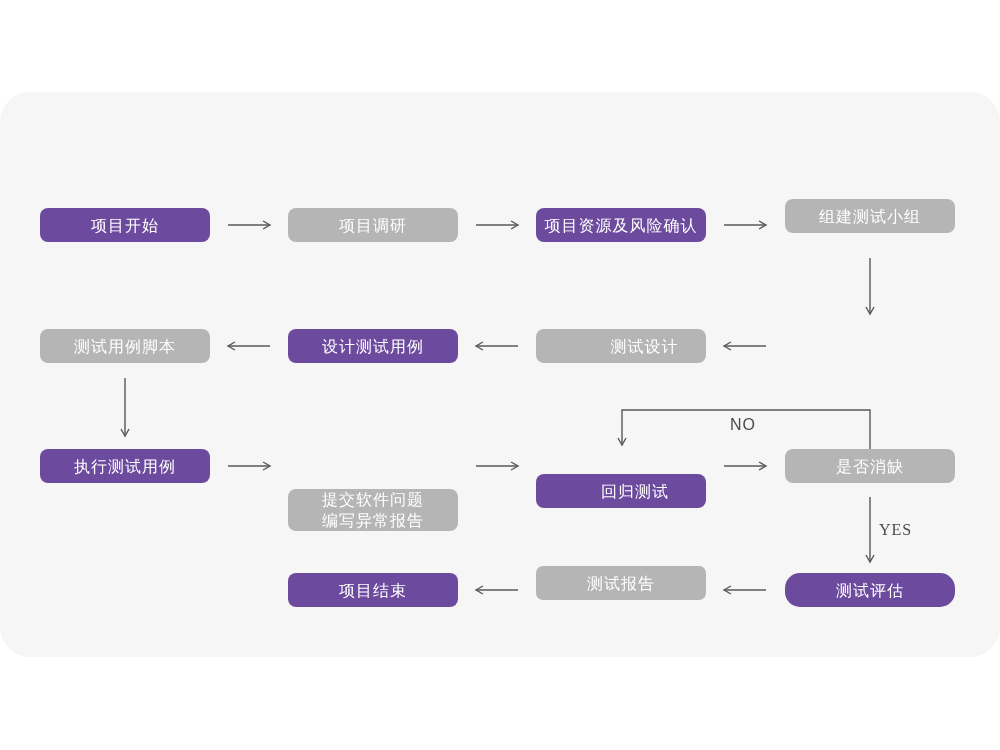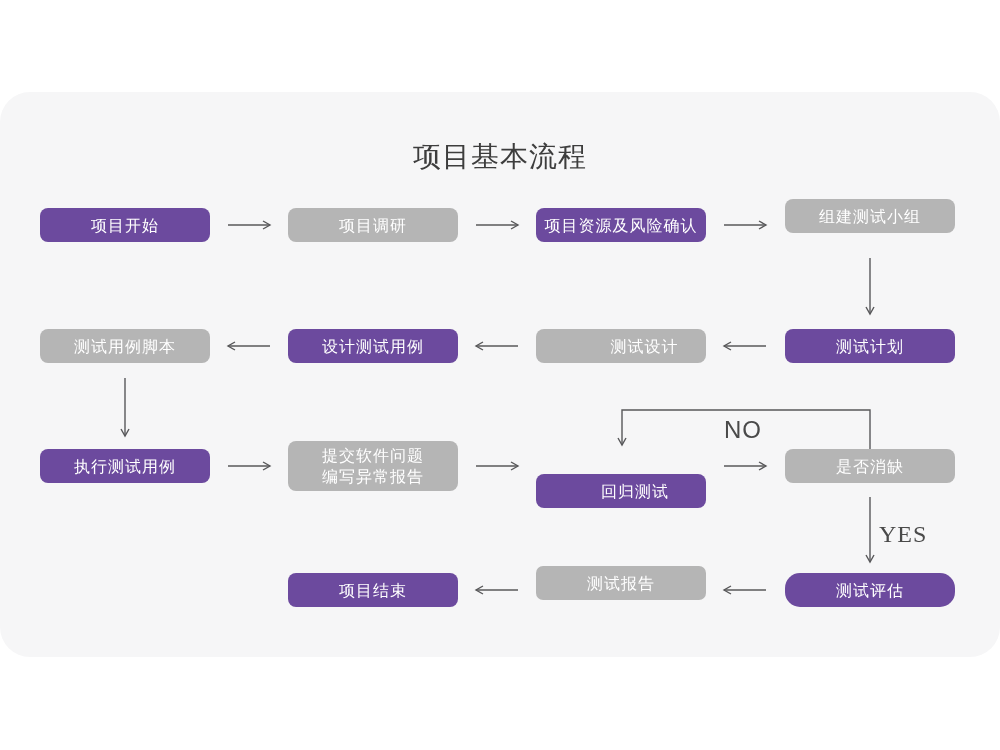--- a/index.html
+++ b/index.html
@@ -43,42 +43,41 @@
     justify-content: center;
     color: #ffffff;
     font-size: 16px;
     letter-spacing: 1px;
     text-align: center;
     white-space: pre-line;
     line-height: 21px;
   }
   .flow-node.purple { background: var(--purple); }
   .flow-node.gray { background: var(--gray); }
-  .flow-node.tall { height: 50px; }
+  .flow-node.tall { height: 42px; margin-top: 48px; }
   .edge-label {
     position: absolute;
     color: #4a4a4a;
-    font-size: 24px;
+    font-size: 16px;
     letter-spacing: 1px;
   }
   .arrow-layer {
     position: absolute;
     left: 0; top: 0;
     width: 1000px; height: 750px;
     pointer-events: none;
   }
 </style>
 </head>
 <body>
 
 <div class="stage">
 
   <div class="card"></div>
 
-  <div class="diagram-title">项目基本流程</div>
 
   <svg class="arrow-layer" width="1000" height="750" viewBox="0 0 1000 750" xmlns="http://www.w3.org/2000/svg">
     <defs>
       <marker id="ah" markerWidth="11" markerHeight="11" refX="8" refY="5" orient="auto" markerUnits="userSpaceOnUse">
         <path d="M1,1 L8,5 L1,9" fill="none" stroke="#58585a" stroke-width="1.4"></path>
       </marker>
     </defs>
     <g stroke="#58585a" stroke-width="1.4" fill="none">
 
       <line x1="228" y1="225" x2="270" y2="225" marker-end="url(#ah)"></line>
@@ -107,21 +106,20 @@
   </svg>
 
   <div class="edge-label" style="left:713px; top:416px; width:60px; text-align:center;">NO</div>
   <div class="edge-label" style="left:879px; top:521px;font-family:Liberation Serif, serif;">YES</div>
 
   <div class="flow-node purple" style="left:40px;  top:208px;">项目开始</div>
   <div class="flow-node gray" style="left:288px; top:208px;">项目调研</div>
   <div class="flow-node purple" style="left:536px; top:208px;">项目资源及风险确认</div>
   <div class="flow-node gray" style="left:785px; top:199px;">组建测试小组</div>
 
-  <div class="flow-node purple" style="left:785px; top:329px;">测试计划</div>
   <div class="flow-node gray" style="left:536px; top:329px;padding-left:47px;">测试设计</div>
   <div class="flow-node purple" style="left:288px; top:329px;">设计测试用例</div>
   <div class="flow-node gray" style="left:40px;  top:329px;">测试用例脚本</div>
 
   <div class="flow-node purple" style="left:40px;  top:449px;">执行测试用例</div>
   <div class="flow-node tall gray" style="left:288px; top:441px;">提交软件问题
 编写异常报告</div>
   <div class="flow-node purple" style="left:536px; top:474px;padding-left:28px;">回归测试</div>
   <div class="flow-node gray" style="left:785px; top:449px;">是否消缺</div>
 

